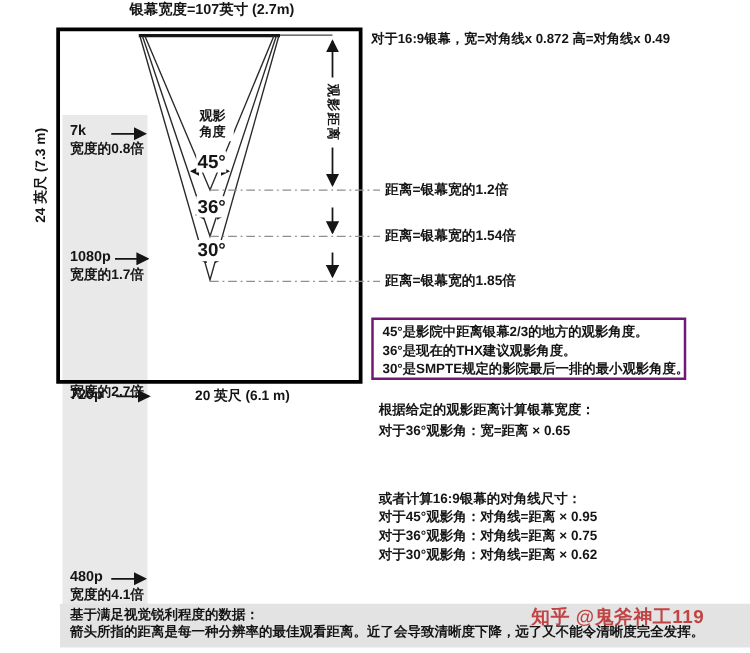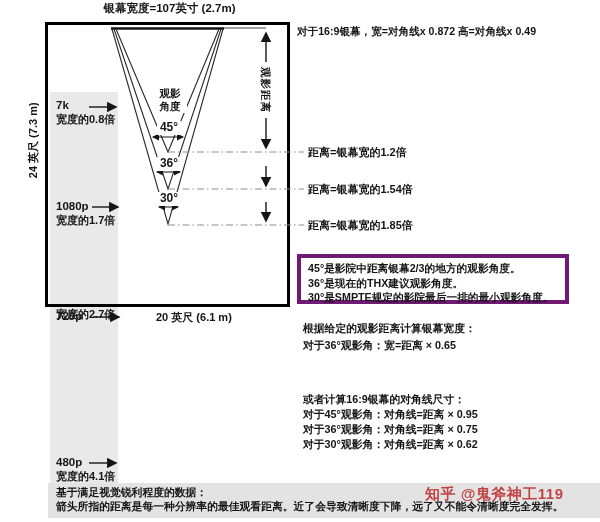--- a/index.html
+++ b/index.html
@@ -9,29 +9,29 @@
     overflow:hidden;
   }
   .gray-col{position:absolute;left:50px;top:92px;width:68px;height:392px;background:#e9e9e9;}
   .footer-band{position:absolute;left:48px;top:483px;width:552px;height:35px;background:#e3e3e3;}
   .main-box{position:absolute;left:45px;top:22px;width:245px;height:285px;border:3px solid #000;box-sizing:border-box;background:transparent;}
   svg.overlay{position:absolute;left:0;top:0;z-index:5;pointer-events:none;}
   .txt{position:absolute;z-index:10;white-space:nowrap;line-height:1.15;}
   .title{font-size:11.5px;font-weight:bold;}
   .res-name{font-size:11.5px;font-weight:bold;}
   .res-factor{font-size:11px;font-weight:bold;}
-  .angle-label{font-size:12px;font-weight:bold;background:#fff;padding:0 1px;z-index:12;}
+  .angle-label{font-size:15px;font-weight:bold;background:#fff;padding:0 1px;z-index:12;}
   .va-label{font-size:10.5px;font-weight:bold;background:#fff;text-align:center;line-height:13px;z-index:12;}
   .rot90{transform:rotate(90deg);transform-origin:center;}
   .rot-90{transform:rotate(-90deg);transform-origin:center;}
   .vd-label{font-size:10.5px;font-weight:bold;background:#fff;text-align:center;letter-spacing:1px;z-index:12;}
   .axis-label{font-size:11px;font-weight:bold;}
   .dist-label{font-size:11px;font-weight:bold;}
   .rp{font-size:10.8px;font-weight:bold;line-height:15px;}
-  .note-box{position:absolute;left:297px;top:254px;width:272px;height:50px;border:4px solid #701a75;box-sizing:border-box;
+  .note-box{position:absolute;left:297px;top:254px;width:252px;height:50px;border:2px solid #701a75;box-sizing:border-box;
     padding:3px 0 0 7px;font-size:10.7px;font-weight:bold;line-height:14.6px;z-index:10;white-space:nowrap;}
   .footer-line{font-size:10.8px;font-weight:bold;}
   .watermark{font-size:15px;font-weight:bold;color:#b91c1c;opacity:.8;letter-spacing:.5px;z-index:11;}
 </style>
 </head>
 <body>
 
 <div id="canvas">
 
   <div class="gray-col"></div>

